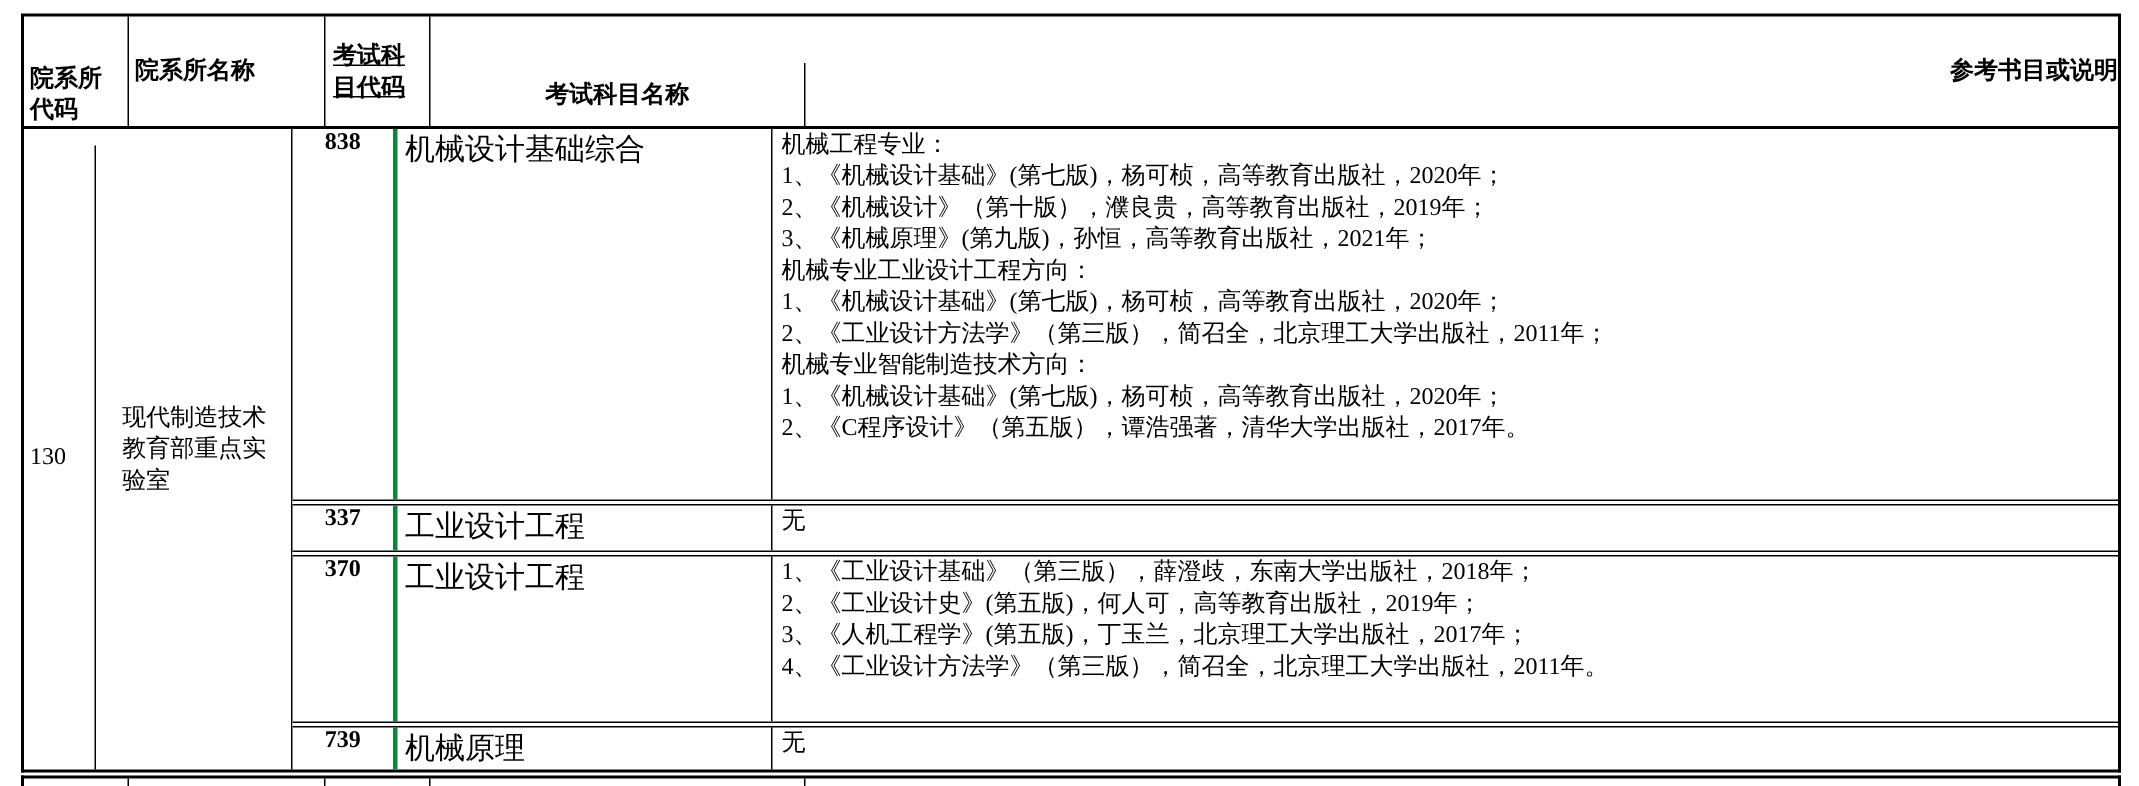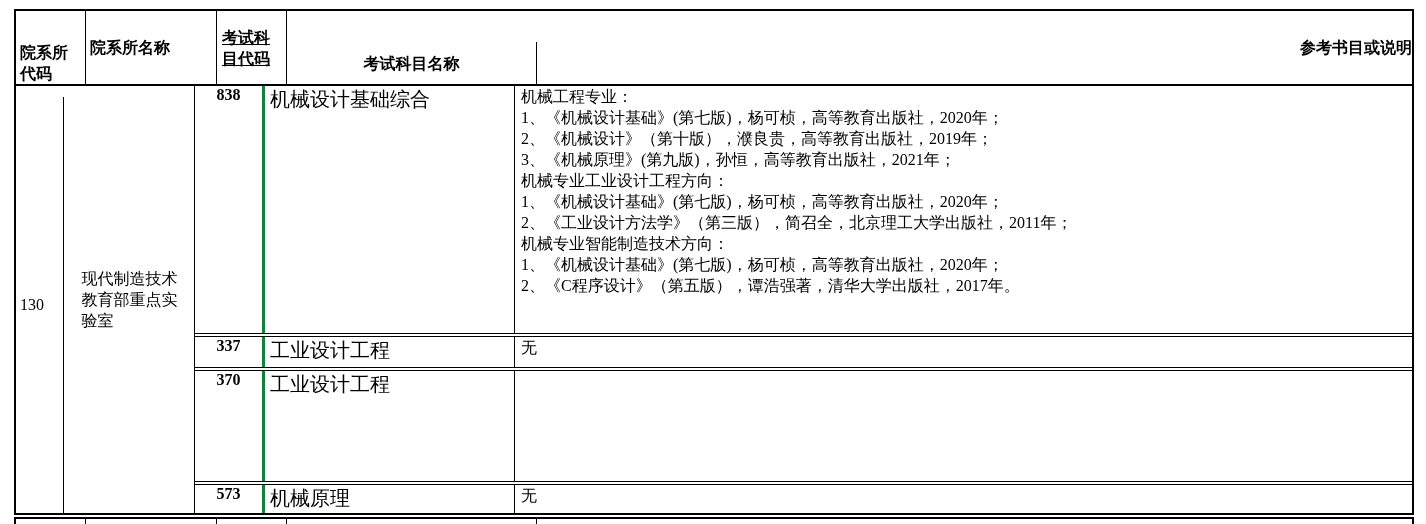--- a/index.html
+++ b/index.html
@@ -204,27 +204,33 @@
 
       <div class="hsep"></div>
 
       <div class="srow r3">
         <div class="scode">
           <span>370</span>
         </div>
         <div class="sname">
           <span>工业设计工程</span>
         </div>
+        <div class="srefs">
+          <div class="refs-text">1、《工业设计基础》（第三版），薛澄歧，东南大学出版社，2018年；
+2、《工业设计史》(第五版)，何人可，高等教育出版社，2019年；
+3、《人机工程学》(第五版)，丁玉兰，北京理工大学出版社，2017年；
+4、《工业设计方法学》（第三版），简召全，北京理工大学出版社，2011年。</div>
+        </div>
       </div>
 
       <div class="hsep"></div>
 
       <div class="srow r4">
         <div class="scode">
-          <span>573</span>
+          <span>739</span>
         </div>
         <div class="sname">
           <span>机械原理</span>
         </div>
         <div class="srefs">
           <div class="refs-text">无</div>
         </div>
       </div>
 
     </div>

